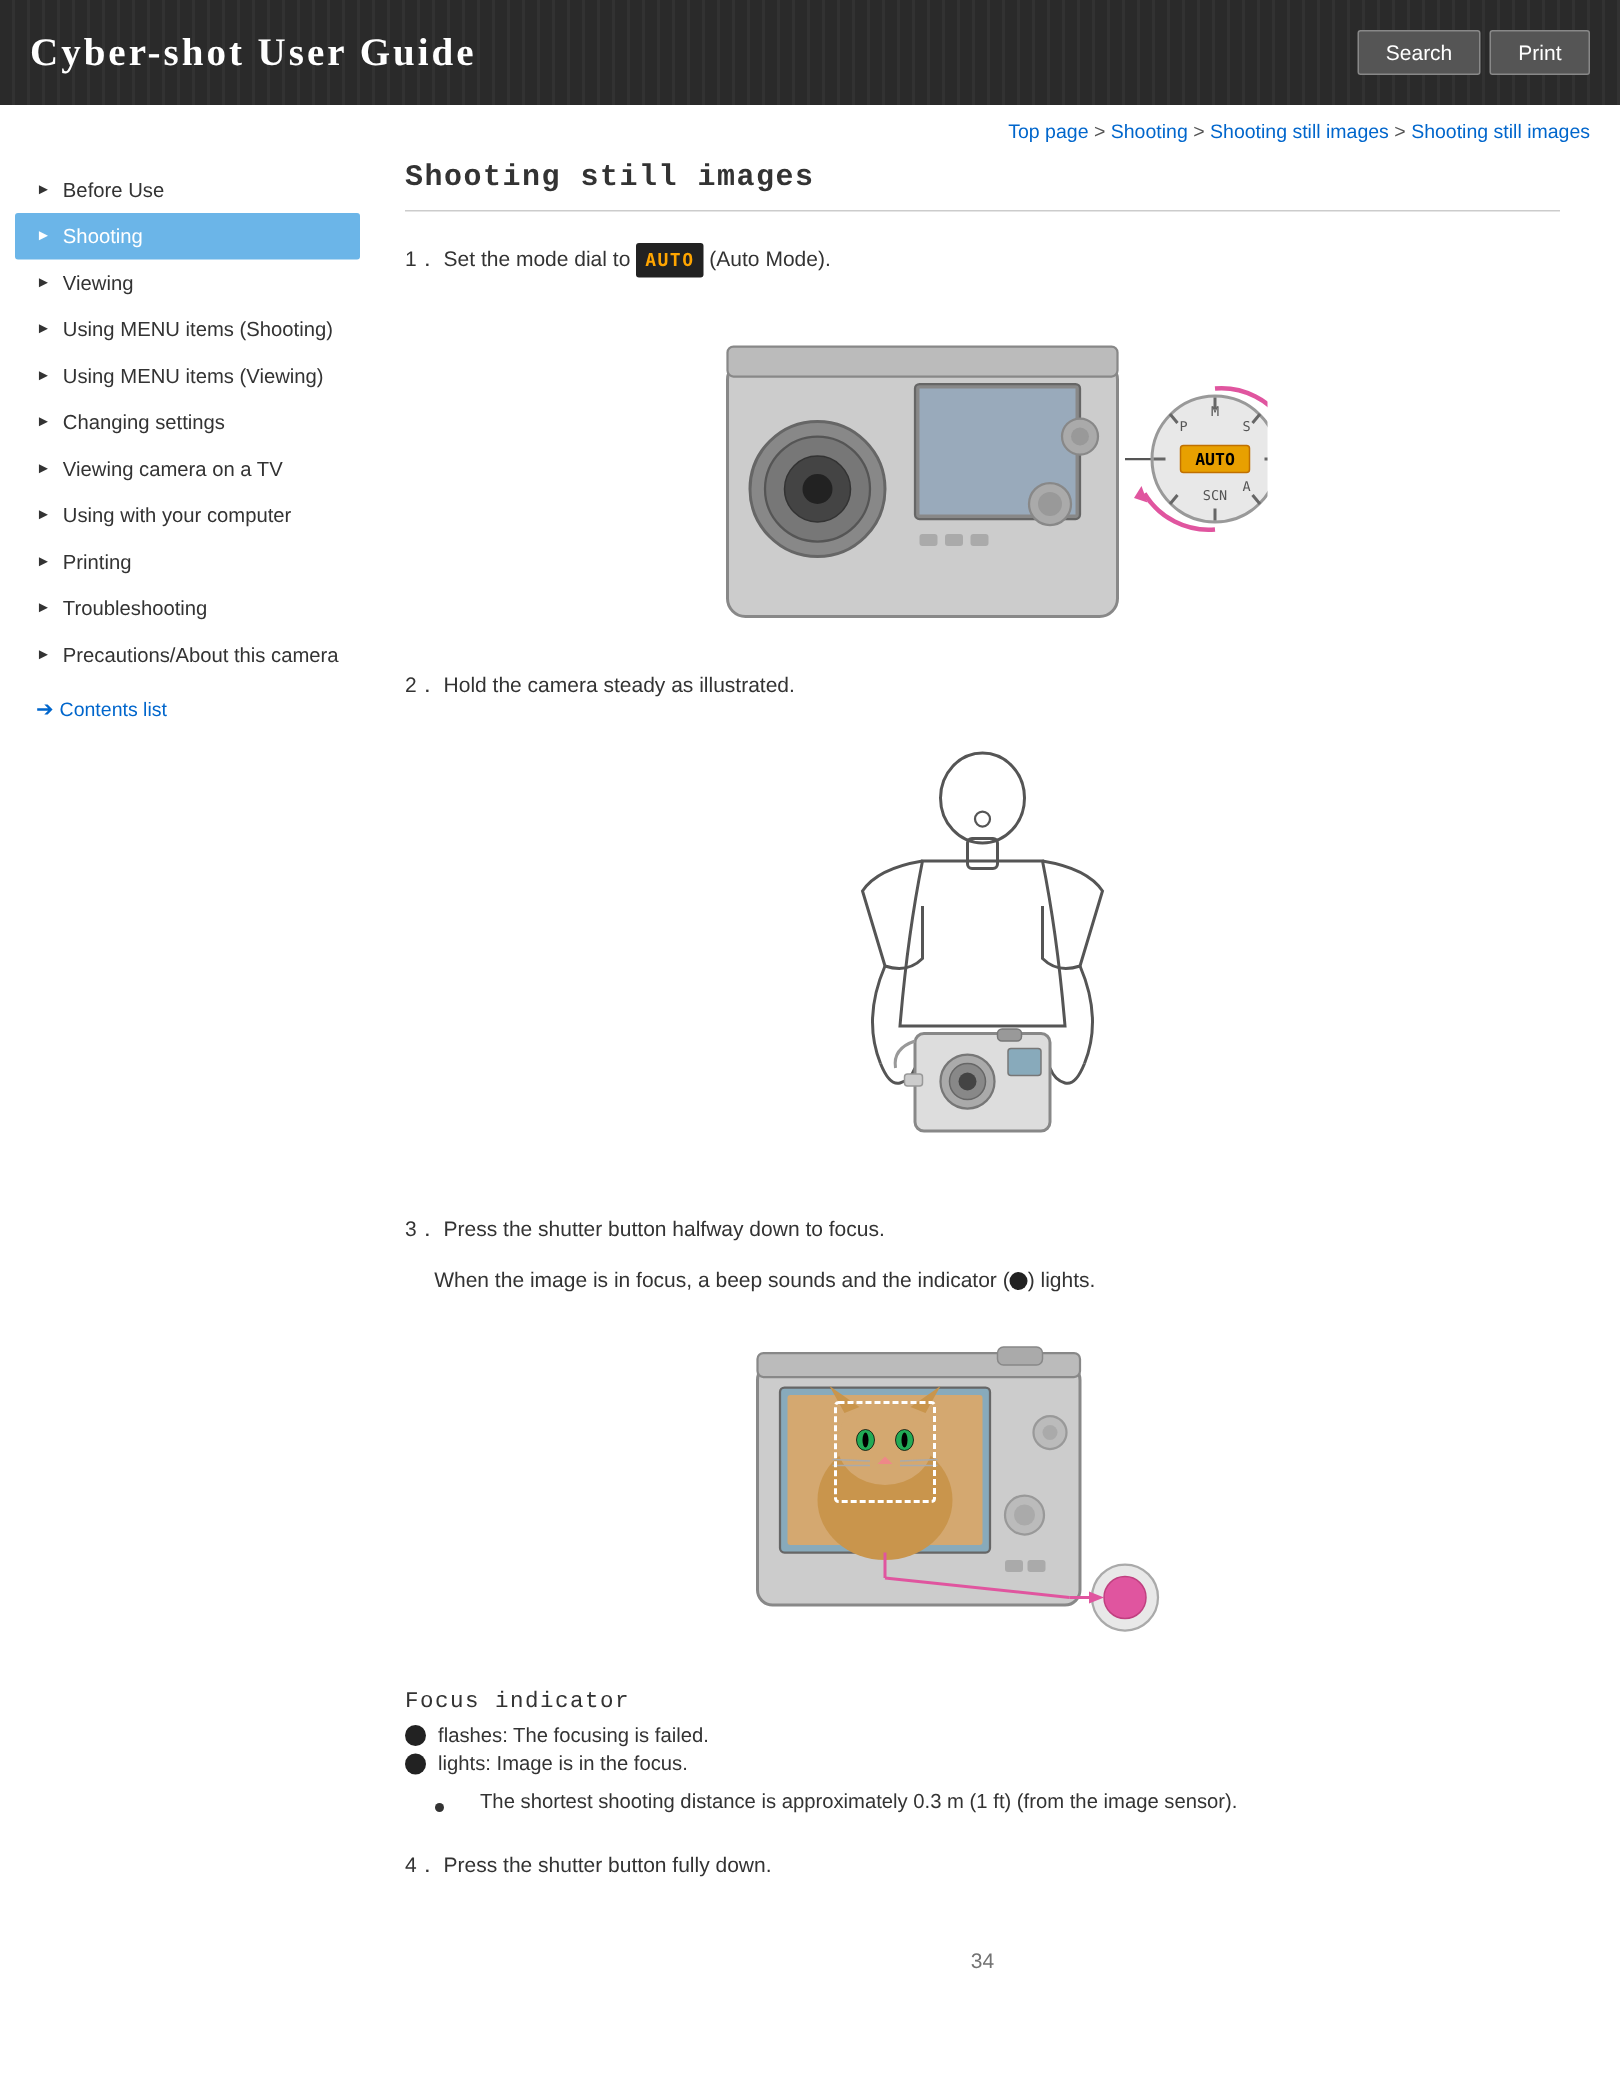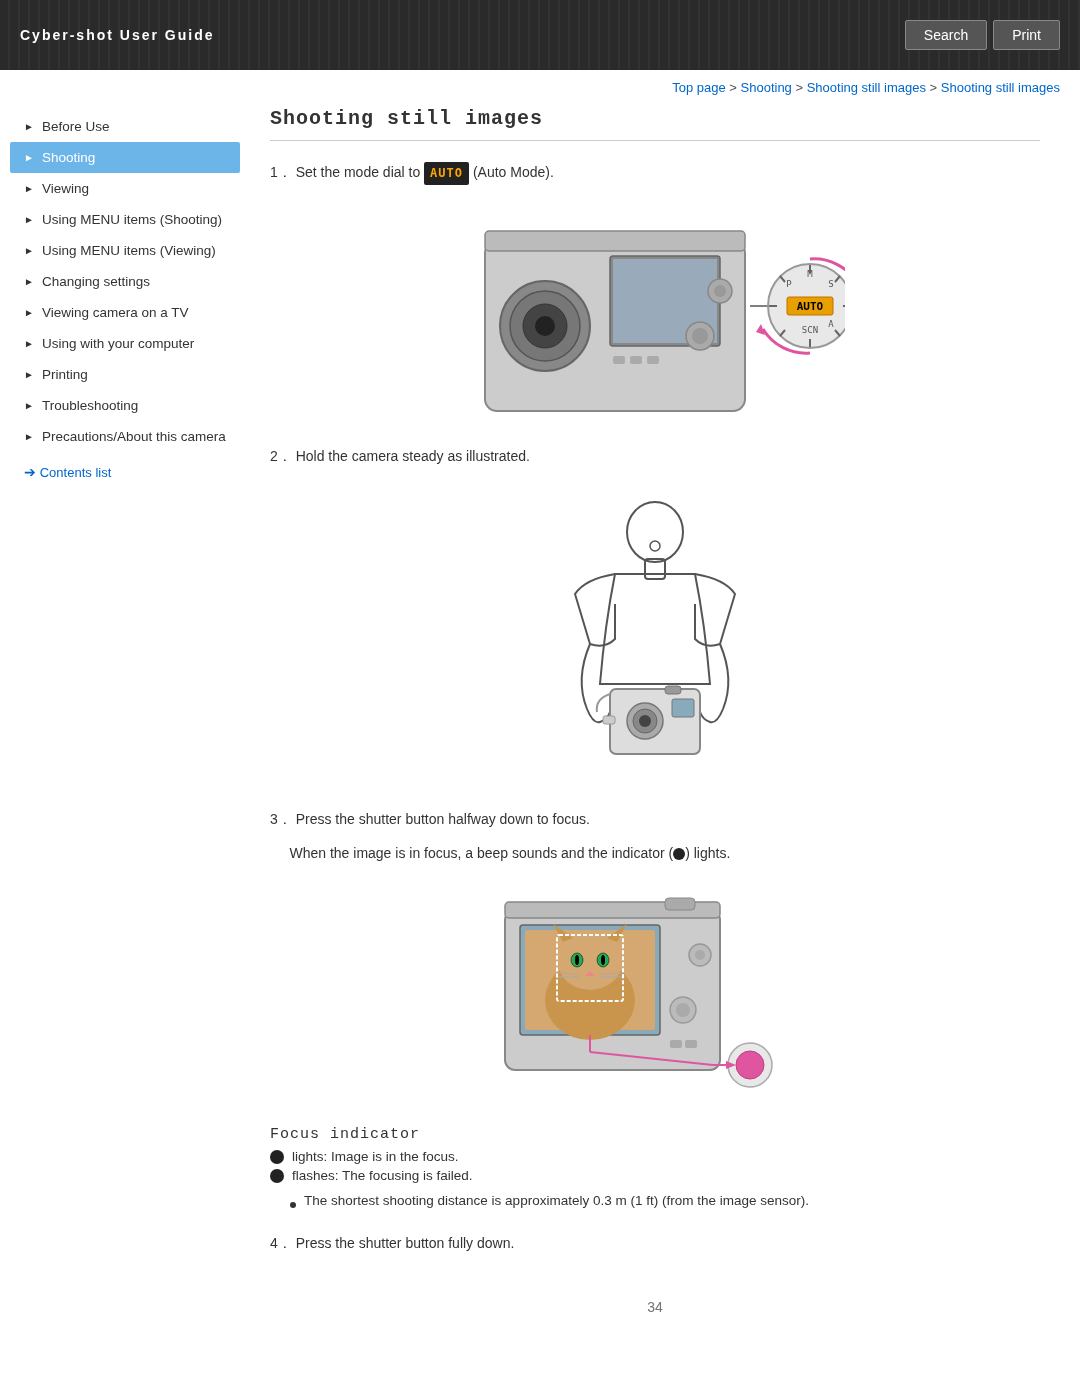--- a/index.html
+++ b/index.html
@@ -23,22 +23,22 @@
         rgba(255,255,255,0.04) 10px
       );
       height: 70px;
       display: flex;
       align-items: center;
       justify-content: space-between;
       padding: 0 20px;
     }
     .header-title {
       color: #fff;
-      font-size: 14px;
-      font-family: Liberation Sans, sans-serif;
+      font-size: 26px;
+      font-family: Liberation Serif, serif;
       letter-spacing: 2px;
       font-weight: bold;
     }
     .header-buttons {
       display: flex;
       gap: 6px;
     }
     .header-btn {
       background: #555;
       color: #fff;
@@ -173,21 +173,21 @@
       height: 14px;
       background: #222;
       border-radius: 50%;
       display: inline-block;
       flex-shrink: 0;
     }
 
     .bullet-point {
       display: flex;
       align-items: flex-end;
-      gap: 8px;
+      gap: 24px;
       font-size: 13.5px;
       margin: 10px 0 10px 20px;
     }
     .bullet-dot {
       width: 6px;
       height: 6px;
       background: #333;
       border-radius: 50%;
       margin-top: 6px;
       flex-shrink: 0;
@@ -456,25 +456,25 @@
 
           <line x1="218" y1="185" x2="233" y2="185" stroke="#e0559f" stroke-width="2"></line>
           <polygon points="231,181 241,185 231,189" fill="#e0559f"></polygon>
         </svg>
       </div>
 
       <div class="focus-indicator-section">
         <p class="focus-indicator-title">Focus indicator</p>
         <div class="focus-indicator-item">
           <span class="circle-indicator"></span>
-          <span>lights: Image is in the focus.</span>
+          <span>flashes: The focusing is failed.</span>
         </div>
         <div class="focus-indicator-item">
           <span class="circle-indicator"></span>
-          <span>flashes: The focusing is failed.</span>
+          <span>lights: Image is in the focus.</span>
         </div>
       </div>
 
       <div class="bullet-point">
         <span class="bullet-dot"></span>
         <span>The shortest shooting distance is approximately 0.3 m (1 ft) (from the image sensor).</span>
       </div>
     </div>
 
     <div class="step">

